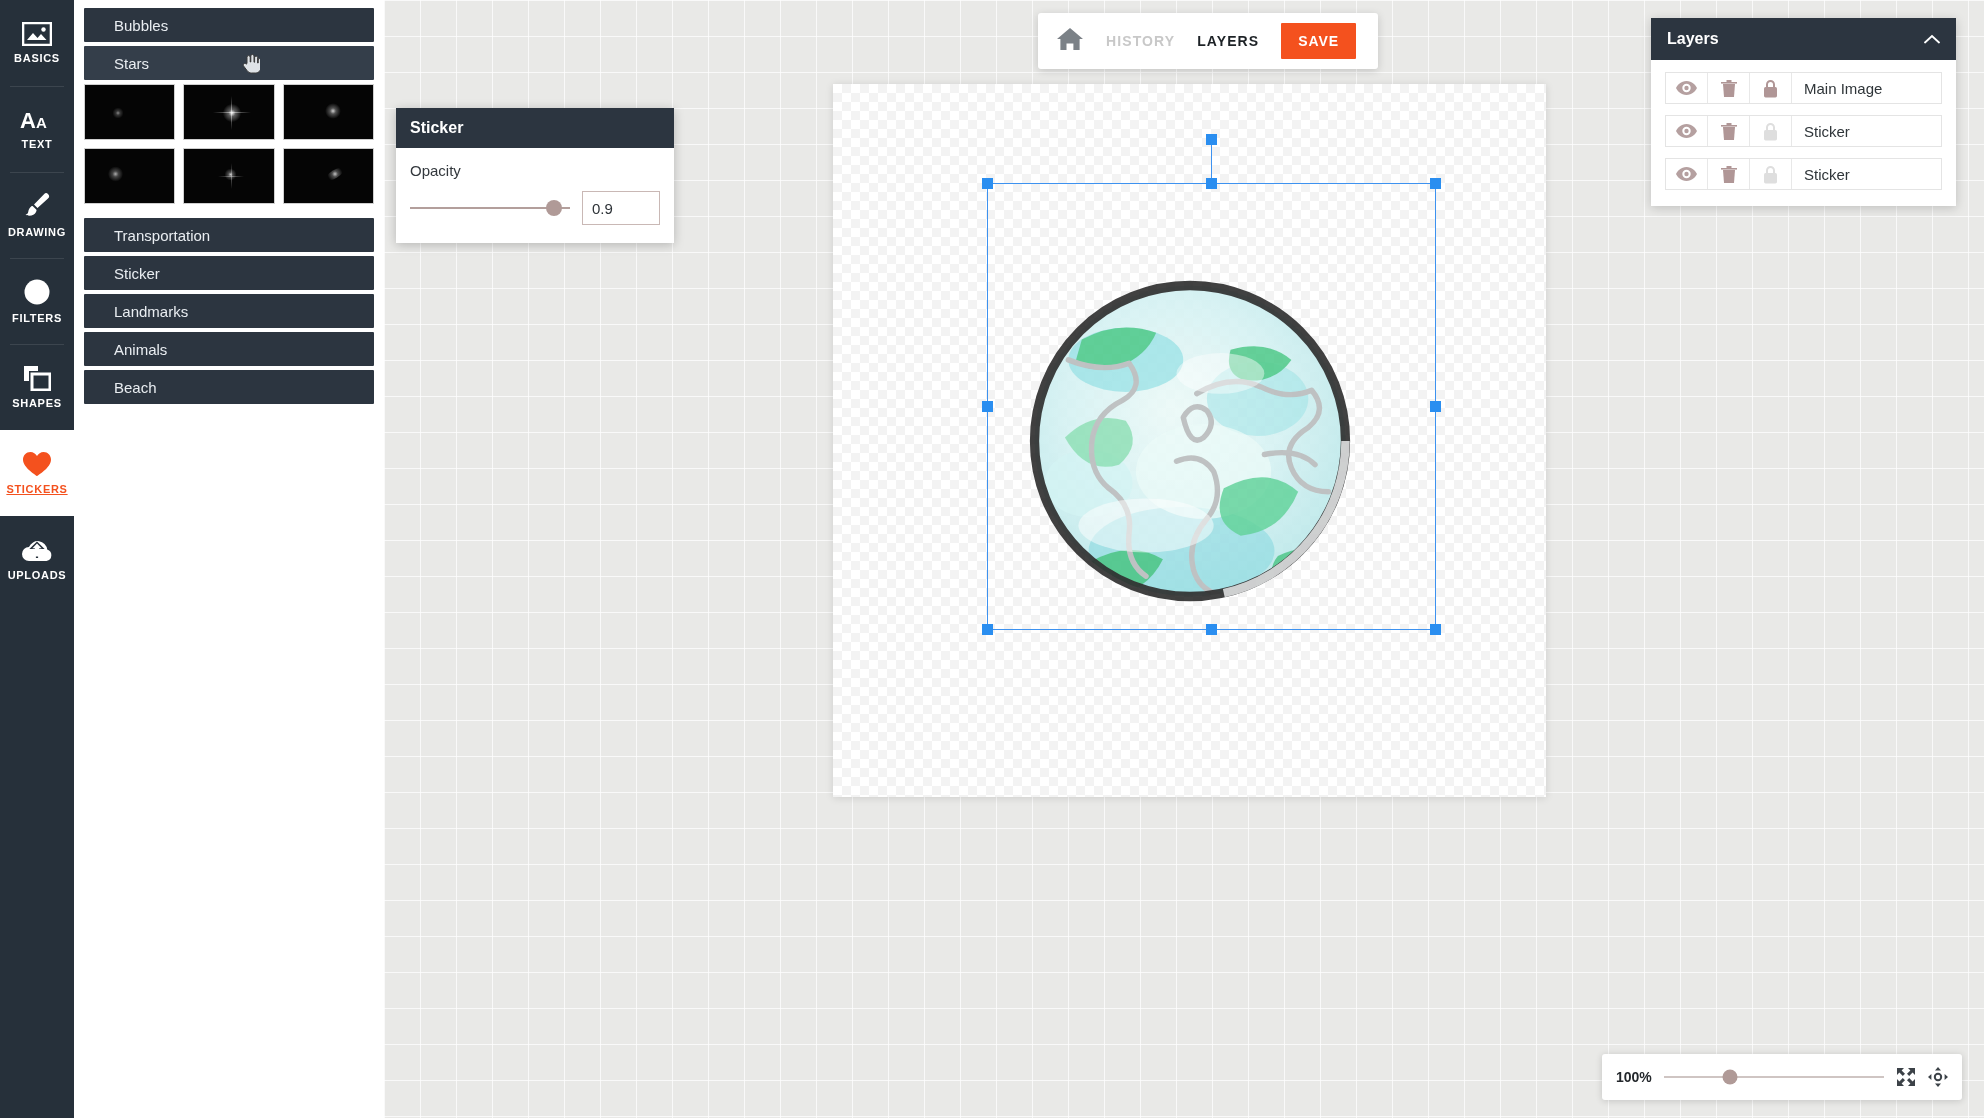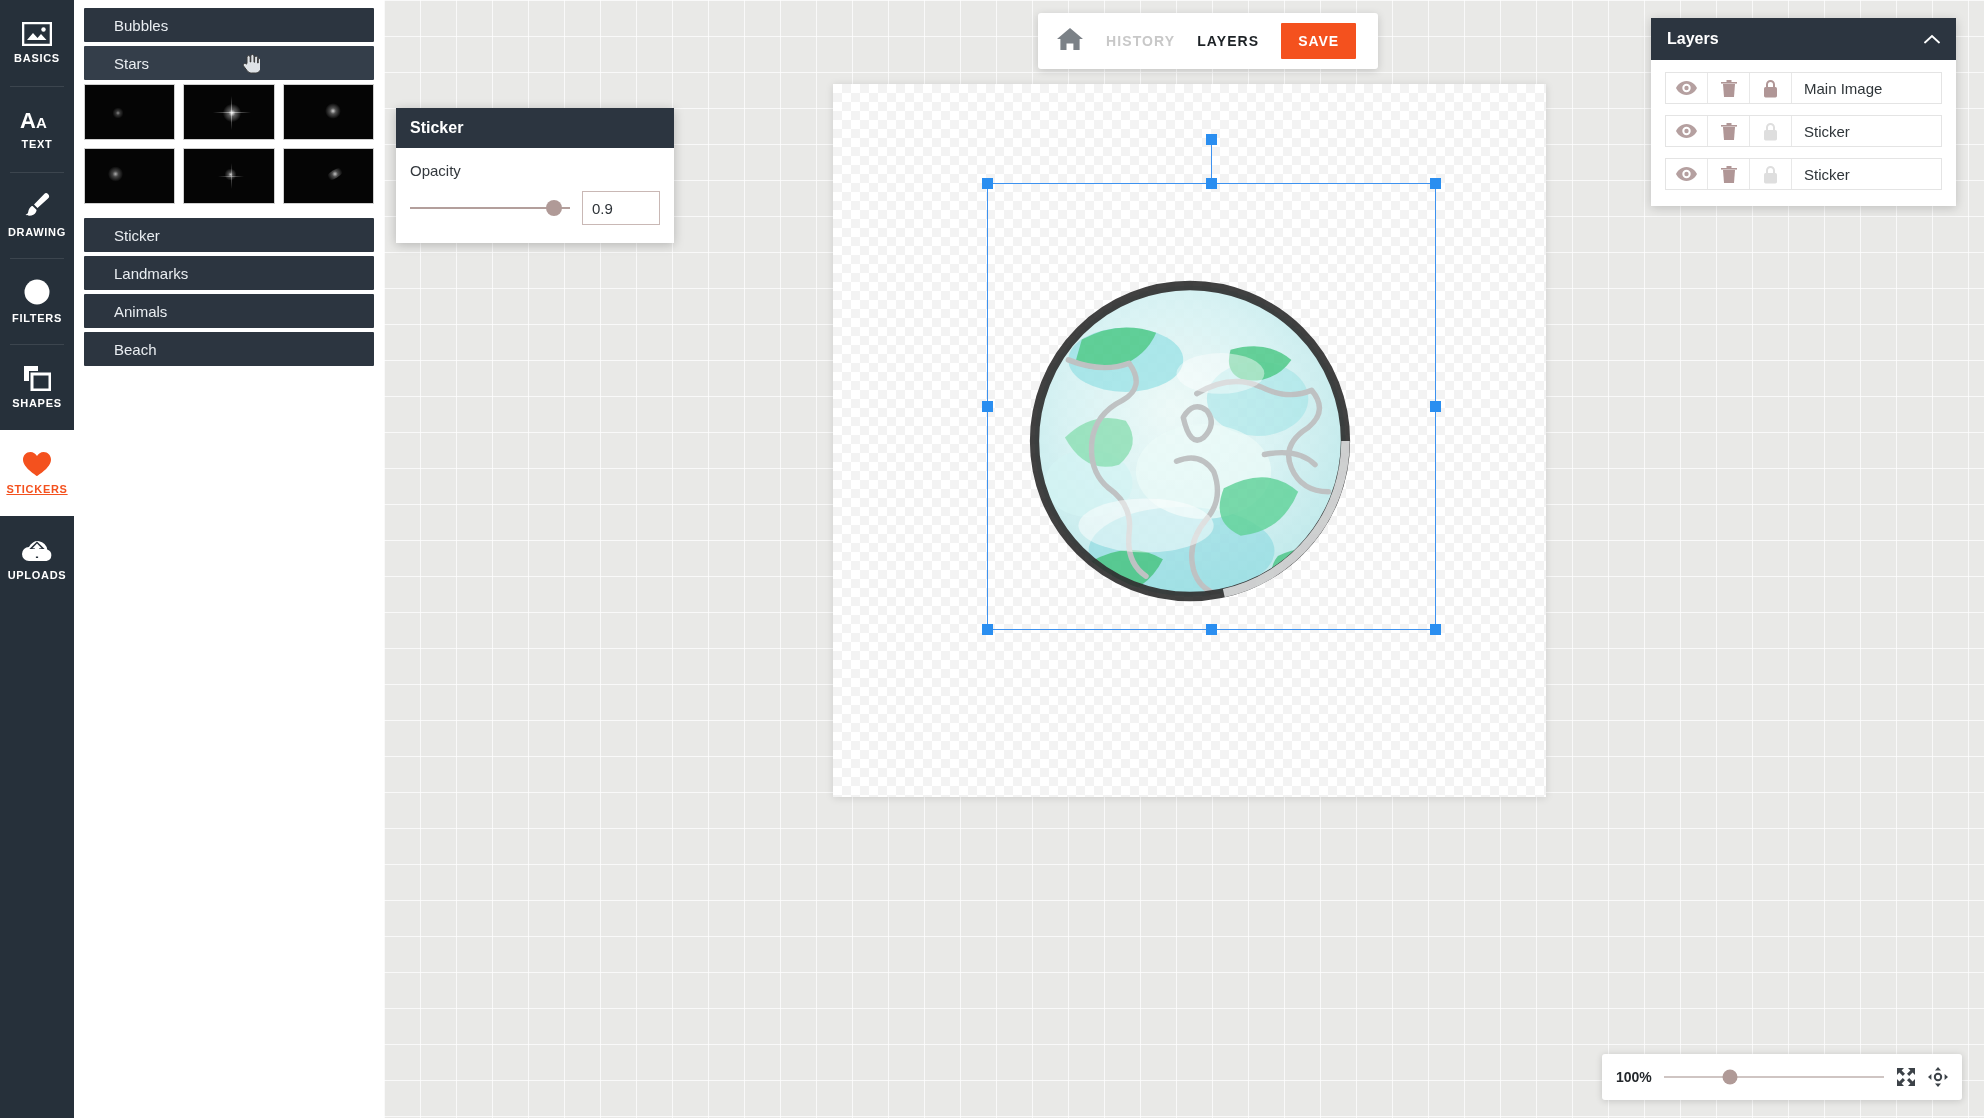--- a/index.html
+++ b/index.html
@@ -390,20 +390,23 @@
       </div>
       <div class="thumb">
         <span class="star-rays" style="left:38%;top:26%;width:26px;height:26px;opacity:.7"></span>
         <span class="star" style="left:44%;top:36%;width:13px;height:13px;opacity:.8"></span>
       </div>
       <div class="thumb">
         <span class="star" style="left:45%;top:38%;width:22px;height:8px;transform:rotate(-32deg);opacity:.8"></span>
       </div>
     </div>
 
+    <div class="cat">
+      <span>Transportation</span>
+    </div>
     <div class="cat">
       <span>Sticker</span>
     </div>
     <div class="cat">
       <span>Landmarks</span>
     </div>
     <div class="cat">
       <span>Animals</span>
     </div>
     <div class="cat">

